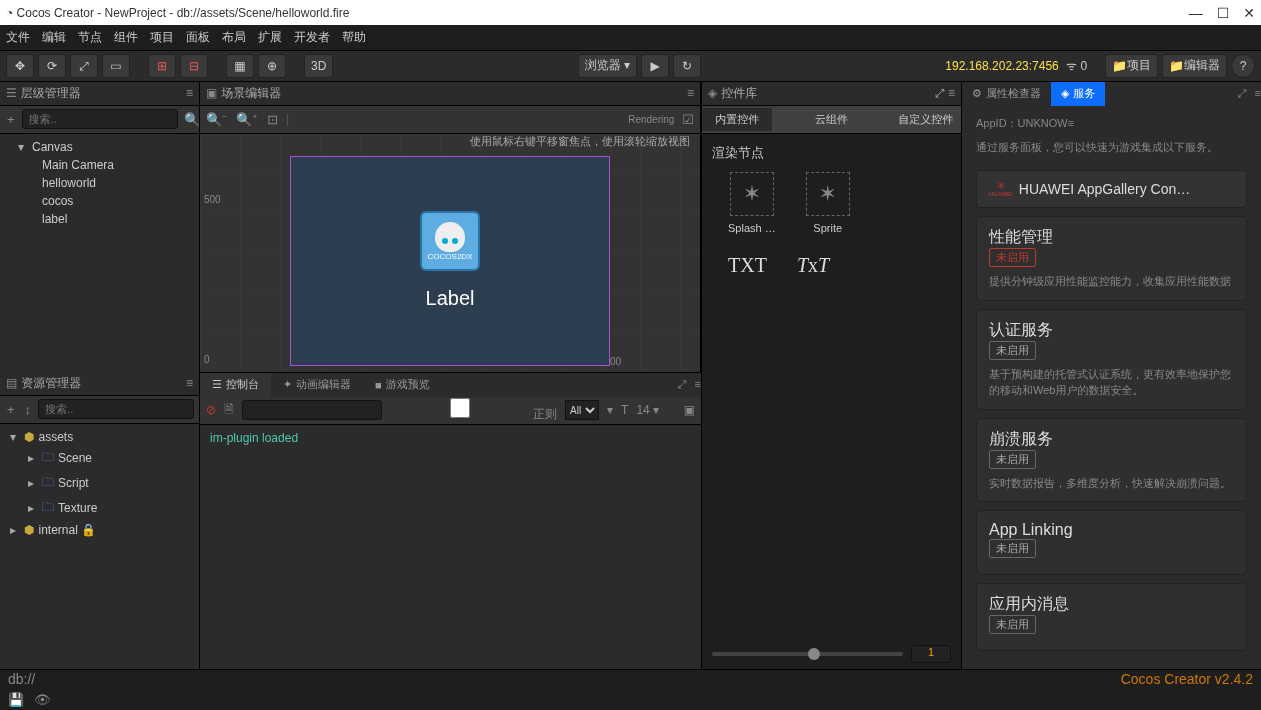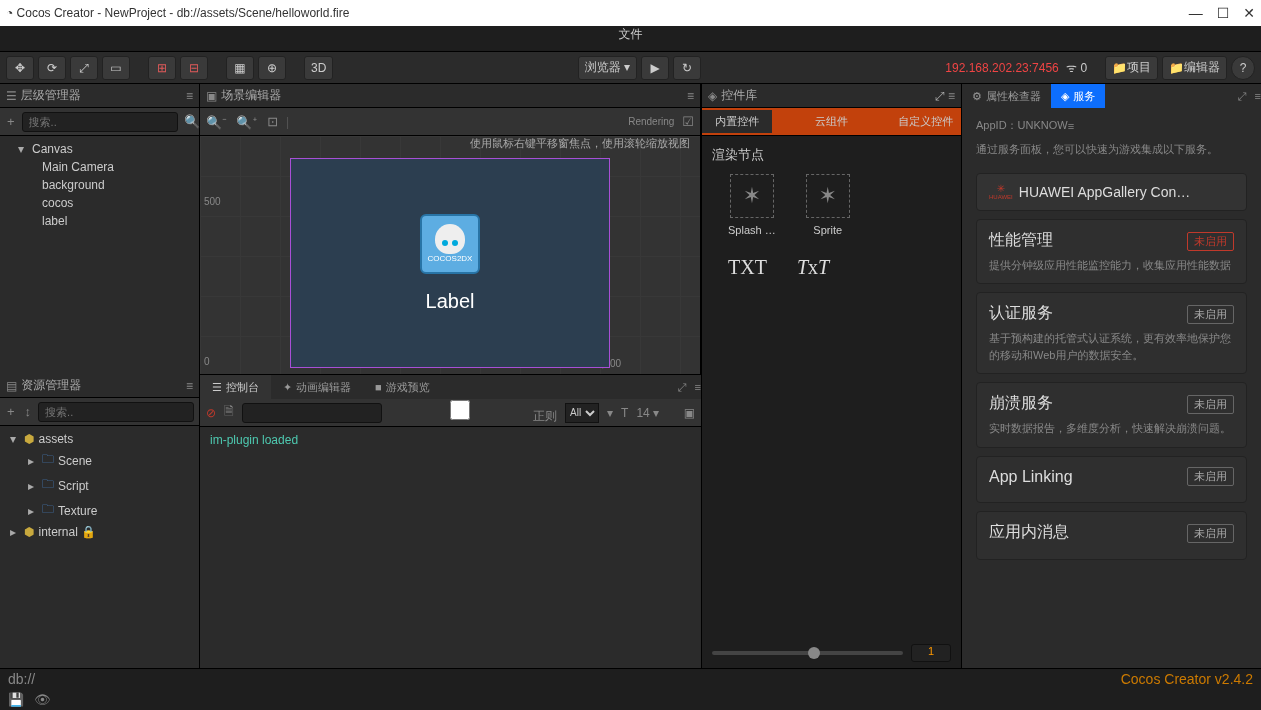--- a/index.html
+++ b/index.html
@@ -1,20 +1,20 @@
 <!DOCTYPE html>
 <html><head>
 <meta charset="utf-8">
 <style>
 * { margin:0; padding:0; box-sizing:border-box; font-family:"Microsoft YaHei",Arial,sans-serif; }
 body { background:#1e1e1e; color:#ccc; font-size:12px; width:1261px; height:710px; overflow:hidden; display:flex; flex-direction:column; }
 .titlebar { background:#fff; color:#333; height:26px; display:flex; align-items:center; padding:0 6px; font-size:12px; }
 .titlebar .winicons { margin-left:auto; display:flex; gap:14px; font-size:14px; color:#333; }
 .titlebar .winicons span { cursor:default; }
-.menubar { background:#1e1e1e; height:26px; display:flex; align-items:center; padding:0 6px; gap:12px; color:#ccc; font-size:12px; border-bottom:1px solid #000;flex-direction:column; }
+.menubar { background:#1e1e1e; height:26px; display:flex; align-items:center; padding:0 6px; gap:12px; color:#ccc; font-size:12px; border-bottom:1px solid #000; }
 .menubar span { cursor:pointer; }
 .toolbar { background:#2b2b2b; height:32px; display:flex; align-items:center; padding:0 6px; gap:4px; border-bottom:1px solid #000; }
 .toolbtn { background:#3a3a3a; border:1px solid #222; color:#ccc; height:24px; min-width:28px; display:inline-flex; align-items:center; justify-content:center; font-size:12px; padding:0 6px; border-radius:3px; cursor:pointer; }
 .toolbar .gap { width:10px; }
 .toolbar .flex { flex:1; }
 .toolbtn.help { border-radius:50%; width:24px; min-width:24px; }
 .main { flex:1; display:flex; }
 .panel { display:flex; flex-direction:column; border-right:1px solid #000; }
 .panel-head { background:#2b2b2b; height:24px; display:flex; align-items:center; padding:0 6px; color:#aaa; border-bottom:1px solid #000; }
 .panel-head .icon { margin-right:4px; color:#888; }
@@ -49,21 +49,21 @@
 .ruler-h { position:absolute; left:0; bottom:0; width:100%; height:16px; color:#888; font-size:10px; }
 .bottom-panels { flex:1; display:flex; flex-direction:column; border-top:1px solid #000; }
 .tabs { background:#2b2b2b; height:24px; display:flex; align-items:center; }
 .tab { padding:0 12px; height:24px; display:flex; align-items:center; gap:4px; color:#999; cursor:pointer; font-size:11px; }
 .tab.active { background:#333; color:#ccc; }
 .console-tools { background:#333; height:28px; display:flex; align-items:center; padding:0 6px; gap:8px; border-bottom:1px solid #000; color:#888; }
 .console-tools input { background:#222; border:1px solid #111; color:#ccc; height:20px; width:140px; padding:0 6px; font-size:11px; border-radius:3px; }
 .console-tools select { background:#222; border:1px solid #111; color:#ccc; height:20px; font-size:10px; }
 .console-body { flex:1; background:#2b2b2b; padding:6px 10px; color:#4ec9b0; font-family:Consolas,monospace; }
 .rightcol1 { width:260px; display:flex; flex-direction:column; border-left:1px solid #000; }
-.widget-tabs { background:#c2410c; height:28px; display:flex; align-items:center; border-bottom:1px solid #000;gap:24px; }
+.widget-tabs { background:#404040; height:28px; display:flex; align-items:center; border-bottom:1px solid #000;gap:24px; }
 .widget-tab { flex:1; text-align:center; padding:4px 0; color:#ccc; cursor:pointer; font-size:11px; }
 .widget-section { padding:10px; }
 .widget-sec-title { color:#ccc; margin-bottom:10px; font-size:13px; }
 .widget-grid { display:flex; gap:30px; margin:10px 0 20px 16px; }
 .widget-item { display:flex; flex-direction:column; align-items:center; gap:6px; color:#ccc; font-size:11px; }
 .widget-icon { width:44px; height:44px; border:1px dashed #666; display:flex; align-items:center; justify-content:center; color:#888; font-size:22px; }
 .txt-item { font-family:serif; font-size:20px; color:#ddd; font-weight:normal; }
 .txt-item .i { font-style:italic; font-family:serif; }
 .slider-row { display:flex; align-items:center; gap:8px; padding:0 10px 6px; }
 .slider { flex:1; height:4px; background:#444; position:relative; border-radius:2px; }
@@ -76,21 +76,21 @@
 .services-body { flex:1; overflow:auto; padding:10px 14px; }
 .svc-title { color:#ddd; font-size:22px; margin-bottom:4px; }
 .svc-appid { color:#888; font-size:11px; margin-bottom:8px; display:flex; align-items:center; gap:0; }
 .svc-desc { color:#888; font-size:11px; margin-bottom:14px; line-height:1.6; }
 .svc-card { background:#333; border:1px solid #222; border-radius:4px; padding:10px 12px; margin-bottom:8px; }
 .svc-card-head { display:flex; align-items:center; justify-content:space-between; color:#ddd; font-size:14px; }
 .svc-card-head .left { display:flex; align-items:center; gap:6px; }
 .svc-badge { border:1px solid #666; color:#aaa; font-size:11px; padding:1px 6px; border-radius:2px; }
 .svc-badge.hot { border-color:#c0392b; color:#c0392b; }
 .svc-sub { background:#2f2f2f; border:1px solid #222; border-radius:4px; padding:10px 12px; margin-bottom:8px; }
-.svc-sub-head { display:flex; align-items:flex-end; justify-content:space-between; margin-bottom:6px; }
+.svc-sub-head { display:flex; align-items:flex-start; justify-content:space-between; margin-bottom:6px;flex-direction:column; }
 .svc-sub-title { color:#ddd; font-size:16px; }
 .svc-sub-desc { color:#888; font-size:11px; line-height:1.5; }
 .statusbar { height:20px; background:#1e1e1e; display:flex; align-items:center; padding:0 8px; color:#888; font-size:14px; border-top:1px solid #000; }
 .statusbar .right { margin-left:auto; color:#cc7a00; }
 .statusbar2 { height:22px; background:#1e1e1e; display:flex; align-items:center; padding:0 8px; gap:10px; color:#888; font-size:13px; }
 .panel-menus { margin-left:auto; display:flex; gap:8px; color:#888; font-size:11px; }
 .pm-ic { cursor:pointer; }
 .huawei-ic { font-size:10px; color:#c0392b; display:inline-flex; flex-direction:column; align-items:center; line-height:1; }
 </style>
 </head>
@@ -130,21 +130,21 @@
   <div class="gap"></div>
   <button class="toolbtn">▦</button>
   <button class="toolbtn">⊕</button>
   <div class="gap"></div>
   <button class="toolbtn">3D</button>
   <div class="flex"></div>
   <button class="toolbtn">浏览器 ▾</button>
   <button class="toolbtn">▶</button>
   <button class="toolbtn">↻</button>
   <div class="flex"></div>
-  <span style="color:#ef4444">192.168.202.23:7456</span>
+  <span style="color:#fde047">192.168.202.23:7456</span>
   <span style="color:#ccc">&nbsp;ᯤ 0</span>
   <div class="gap"></div>
   <button class="toolbtn">📁 <span>项目</span></button>
   <button class="toolbtn">📁 <span>编辑器</span></button>
   <button class="toolbtn help">?</button>
 </div>
 
 <div class="main">
 
   <div class="leftcol">
@@ -165,21 +165,21 @@
       </div>
       <div class="tree">
         <div class="tree-item">
             <span class="arrow">▾</span>
             <span>Canvas</span>
           </div>
         <div class="tree-item child">
             <span>Main Camera</span>
           </div>
         <div class="tree-item child">
-            <span>background</span>
+            <span>helloworld</span>
           </div>
         <div class="tree-item child">
             <span>cocos</span>
           </div>
         <div class="tree-item child">
             <span>label</span>
           </div>
       </div>
     </div>
 

